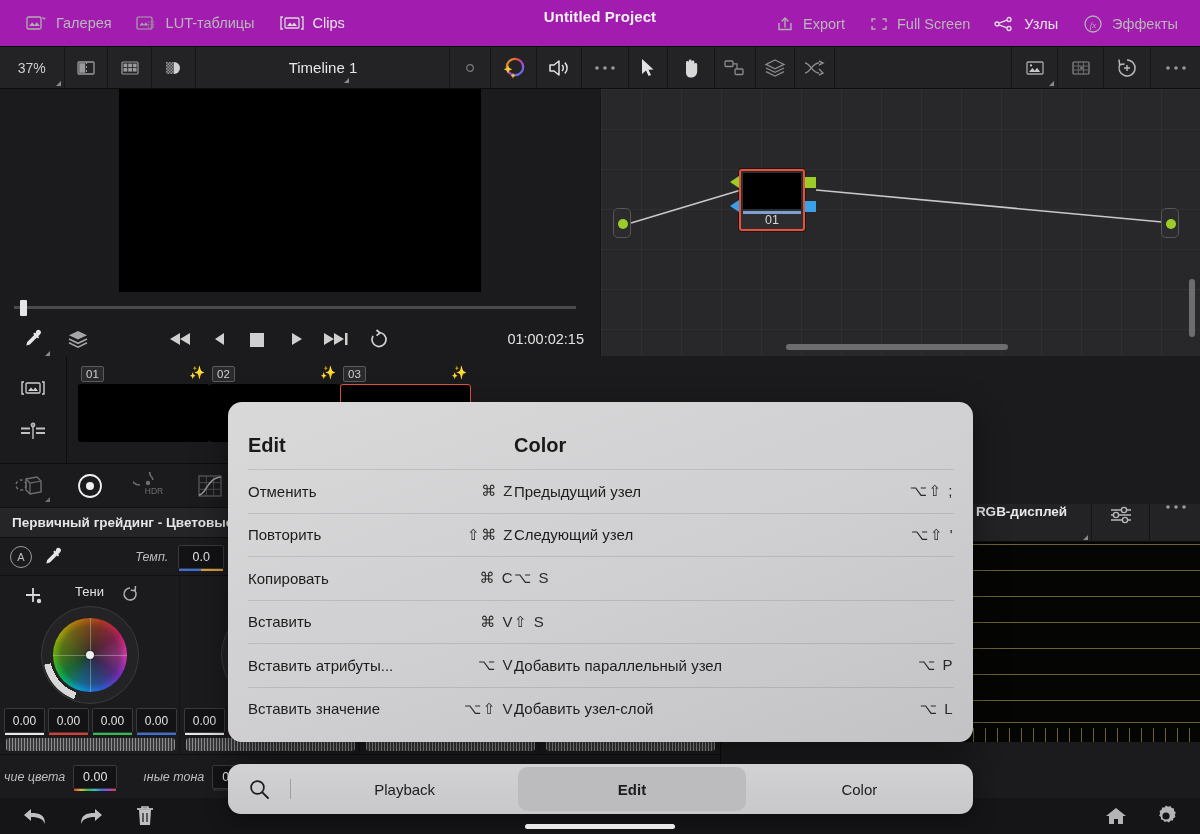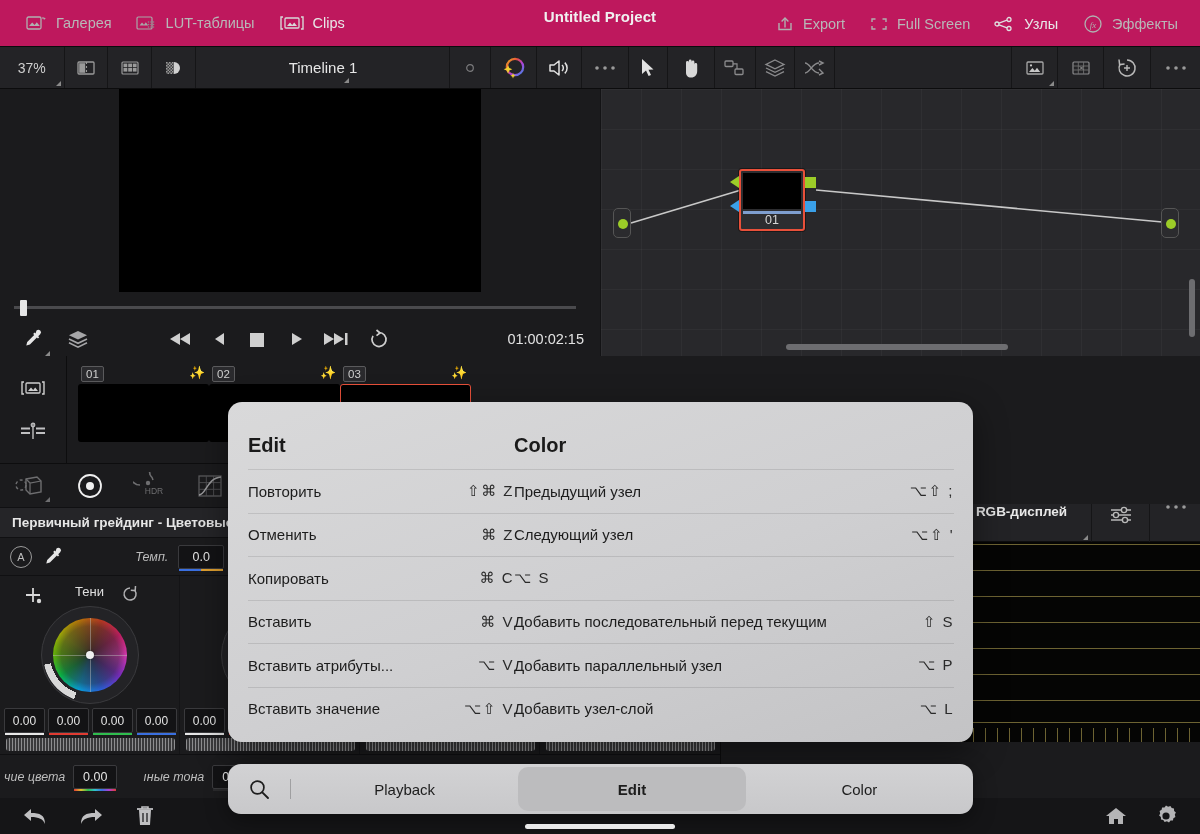--- a/index.html
+++ b/index.html
@@ -9,21 +9,21 @@
     font-family: "Liberation Sans", sans-serif;
     overflow: hidden;
     color: #d2d2d2;
     -webkit-font-smoothing: antialiased;
   }
   #root { position: relative; width: 1200px; height: 834px; }
 
   
   .topbar {
     position: absolute; left: 0; top: 0; width: 1200px; height: 47px;
-    background: #be185d;
+    background: #a21caf;
     border-bottom: 1px solid #0c0c0d;
     display: flex; align-items: center;
   }
   .tb-left { display: flex; align-items: center; gap: 0; padding-left: 14px; }
   .tb-item { display: flex; align-items: center; gap: 8px; padding: 0 12px; height: 34px; }
   .tb-item .lbl { font-size: 14.5px; color: #b8b8b8; white-space: nowrap; }
   .tb-item.active .lbl { color: #e8e8e8; }
   .tb-center {
     position: absolute; left: 0; right: 0; top: 0; height: 33px;
     display: flex; align-items: center; justify-content: center;
@@ -940,28 +940,28 @@
       <span class="scope-tick" style="top:26px">896</span>
       <span class="scope-tick" style="top:52px">768</span>
       <div class="scope-ruler"></div>
     </div>
   </div>
 
   <div class="menupop">
     <div class="mcol left">
       <div class="mhead">Edit</div>
       <div class="mitem">
+        <span>Отменить</span>
+        <span class="mkey">⌘ Z</span>
+      </div>
+      <div class="mitem">
         <span>Повторить</span>
         <span class="mkey">⇧⌘ Z</span>
       </div>
       <div class="mitem">
-        <span>Отменить</span>
-        <span class="mkey">⌘ Z</span>
-      </div>
-      <div class="mitem">
         <span>Копировать</span>
         <span class="mkey">⌘ C</span>
       </div>
       <div class="mitem">
         <span>Вставить</span>
         <span class="mkey">⌘ V</span>
       </div>
       <div class="mitem">
         <span>Вставить атрибуты...</span>
         <span class="mkey">⌥ V</span>
@@ -979,21 +979,20 @@
         <span class="mkey">⌥⇧ ;</span>
       </div>
       <div class="mitem">
         <span>Следующий узел</span>
         <span class="mkey">⌥⇧ '</span>
       </div>
       <div class="mitem">
         <span class="mkey">⌥ S</span>
       </div>
       <div class="mitem">
-        <span>Добавить последовательный перед текущим</span>
         <span class="mkey">⇧ S</span>
       </div>
       <div class="mitem">
         <span>Добавить параллельный узел</span>
         <span class="mkey">⌥ P</span>
       </div>
       <div class="mitem">
         <span>Добавить узел-слой</span>
         <span class="mkey">⌥ L</span>
       </div>

